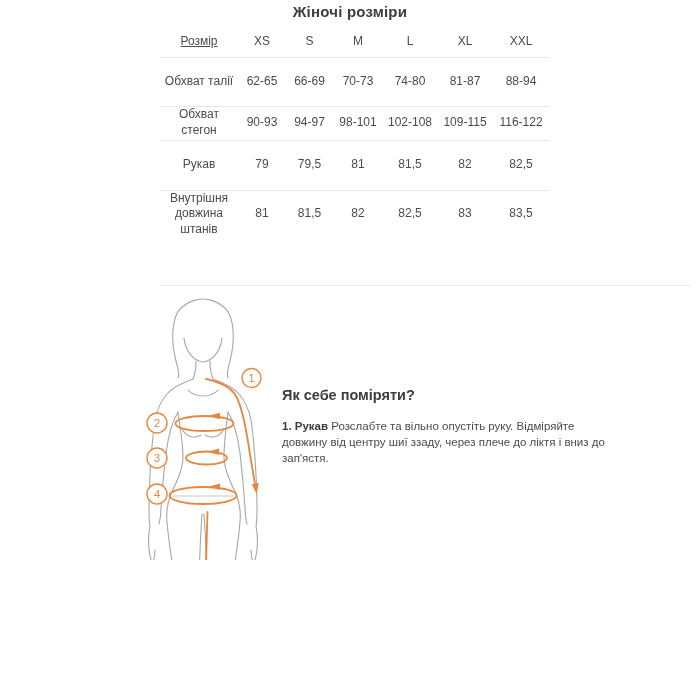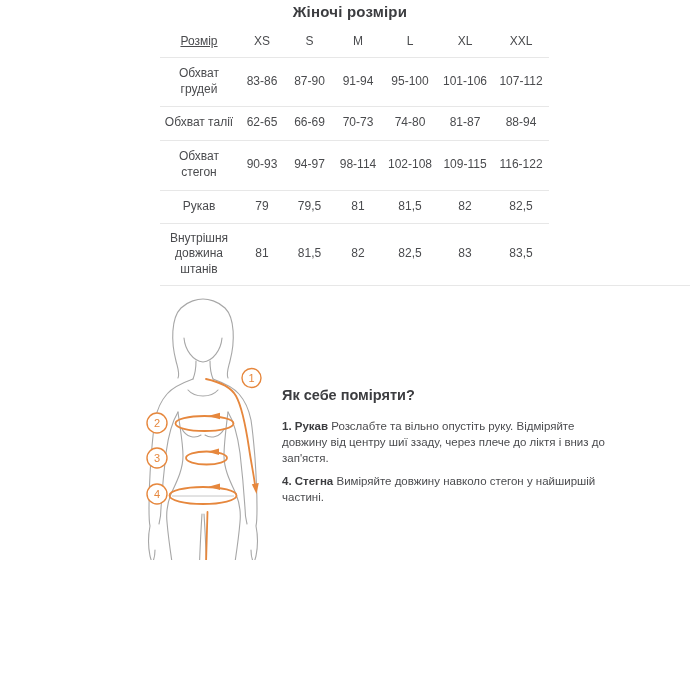--- a/index.html
+++ b/index.html
@@ -80,42 +80,33 @@
           <th>XS</th>
           <th>S</th>
           <th>M</th>
           <th>L</th>
           <th>XL</th>
           <th>XXL</th>
         </tr>
       </thead>
     <tbody id="body-rows">
         <tr>
-          <td>Обхват грудей</td>
-          <td>83-86</td>
-          <td>87-90</td>
-          <td>91-94</td>
-          <td>95-100</td>
-          <td>101-106</td>
-          <td>107-112</td>
-        </tr>
-        <tr>
           <td>Обхват талії</td>
           <td>62-65</td>
           <td>66-69</td>
           <td>70-73</td>
           <td>74-80</td>
           <td>81-87</td>
           <td>88-94</td>
         </tr>
         <tr>
           <td>Обхват стегон</td>
           <td>90-93</td>
           <td>94-97</td>
-          <td>98-114</td>
+          <td>98-101</td>
           <td>102-108</td>
           <td>109-115</td>
           <td>116-122</td>
         </tr>
         <tr>
           <td>Рукав</td>
           <td>79</td>
           <td>79,5</td>
           <td>81</td>
           <td>81,5</td>
@@ -177,17 +168,16 @@
       <text class="mnum" x="17" y="200">4</text>
       <circle class="mcirc" cx="83.5" cy="290" r="10"></circle>
       <text class="mnum" x="83.5" y="294">5</text>
     </g>
   </svg>
 
   <div class="instructions">
     <h2>Як себе поміряти?</h2>
     <div id="instruction-list">
         <p class="item"><b>1. Рукав</b> Розслабте та вільно опустіть руку. Відміряйте довжину від центру шиї ззаду, через плече до ліктя і вниз до зап'ястя.</p>
-        <p class="item"><b>4. Стегна</b> Виміряйте довжину навколо стегон у найширшій частині.</p>
       </div>
   </div>
 
 </div>
 
 </body></html>

